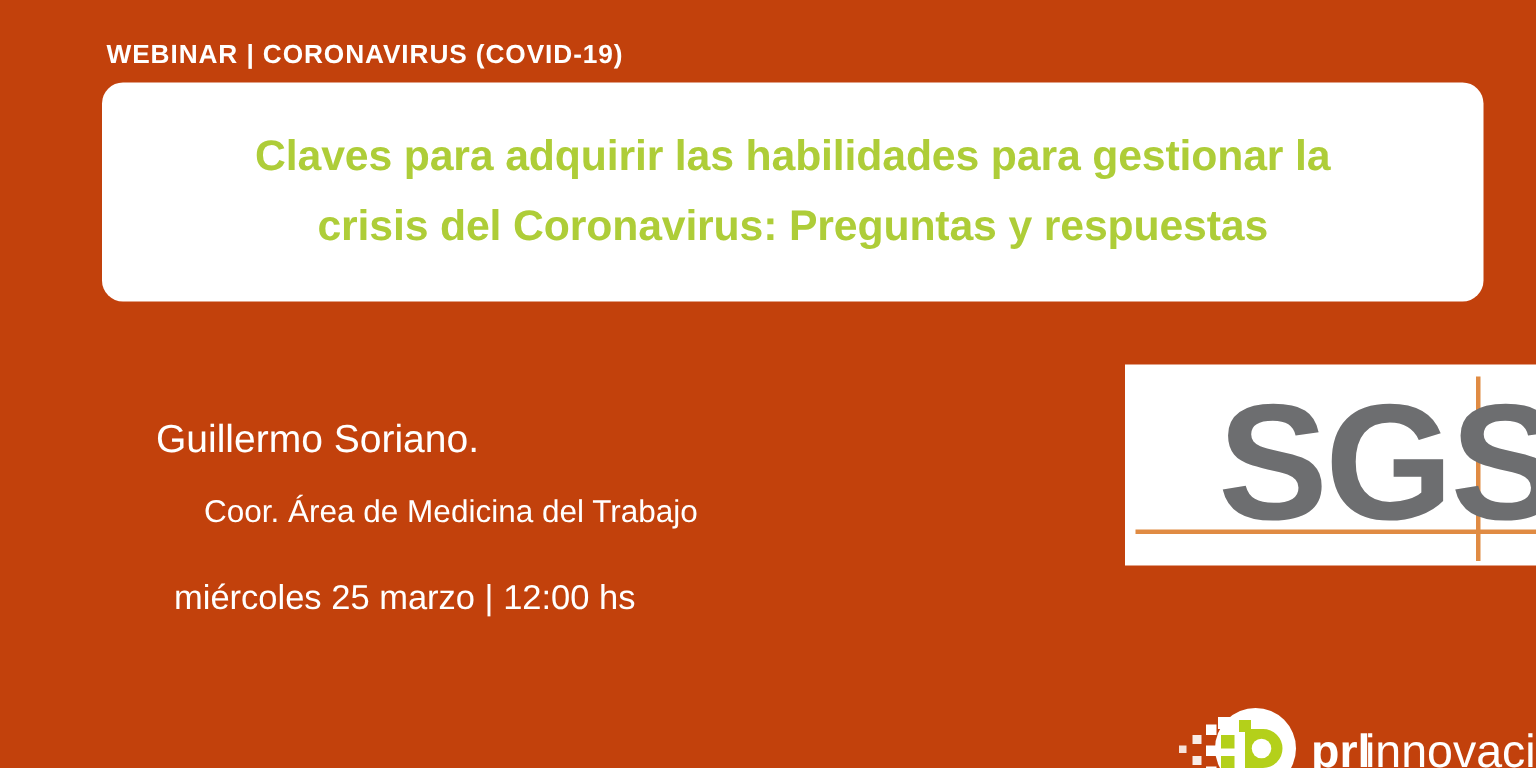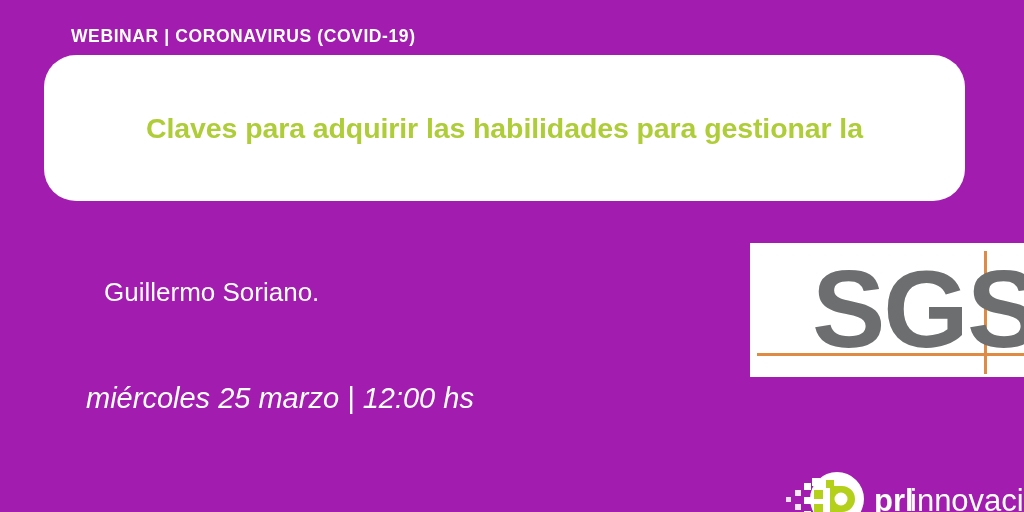--- a/index.html
+++ b/index.html
@@ -5,47 +5,47 @@
   html, body {
     margin: 0;
     padding: 0;
     background: #ffffff;
   }
   #poster {
     position: relative;
     width: 1024px;
     height: 512px;
     overflow: hidden;
-    background: #a21caf;
+    background: #c2410c;
     font-family: "Liberation Sans", sans-serif;
     -webkit-font-smoothing: antialiased;
   }
 
   
   .eyebrow {
     position: absolute;
     left: 71px;
     top: 25px;
     color: #ffffff;
     font-size: 17.5px;
     font-weight: bold;
     letter-spacing: 0.6px;
     white-space: nowrap;
     line-height: 22px;
   }
 
   
   .title-card {
     position: absolute;
-    left: 44px;
+    left: 68px;
     top: 55px;
     width: 921px;
     height: 146px;
     background: #ffffff;
-    border-radius: 32px;
+    border-radius: 14px;
     display: flex;
     align-items: center;
     justify-content: center;
   }
   .title-card-inner {
     width: 100%;
     text-align: center;
     padding: 0 28px;
     box-sizing: border-box;
   }
@@ -74,28 +74,27 @@
     left: 136px;
     top: 328px;
     color: #ffffff;
     font-size: 21px;
     font-weight: normal;
     line-height: 28px;
     white-space: nowrap;
   }
   .event-datetime {
     position: absolute;
-    left: 86px;
+    left: 116px;
     top: 382px;
     color: #ffffff;
-    font-size: 29px;
+    font-size: 23px;
     font-weight: normal;
     line-height: 32px;
     white-space: nowrap;
-    font-style: italic;
   }
 
   
   .sgs-panel {
     position: absolute;
     left: 750px;
     top: 243px;
     width: 280px;
     height: 134px;
     background: #ffffff;
@@ -145,25 +144,27 @@
 </head>
 <body>
 
 <div id="poster">
 
   <div class="eyebrow">WEBINAR | CORONAVIRUS (COVID-19)</div>
 
   <div class="title-card">
     <div class="title-card-inner">
       <div class="title-line">Claves para adquirir las habilidades para gestionar la</div>
+      <div class="title-line">crisis del Coronavirus: Preguntas y respuestas</div>
     </div>
   </div>
 
   <div class="speaker-name">Guillermo Soriano.</div>
 
+  <div class="speaker-role">Coor. Área de Medicina del Trabajo</div>
 
   <div class="event-datetime">miércoles 25 marzo | 12:00 hs</div>
 
   <div class="sgs-panel">
     <div class="sgs-rule-h"></div>
     <div class="sgs-rule-v"></div>
     <div class="sgs-wordmark">SGS</div>
   </div>
 
   <div class="prl-logo">

